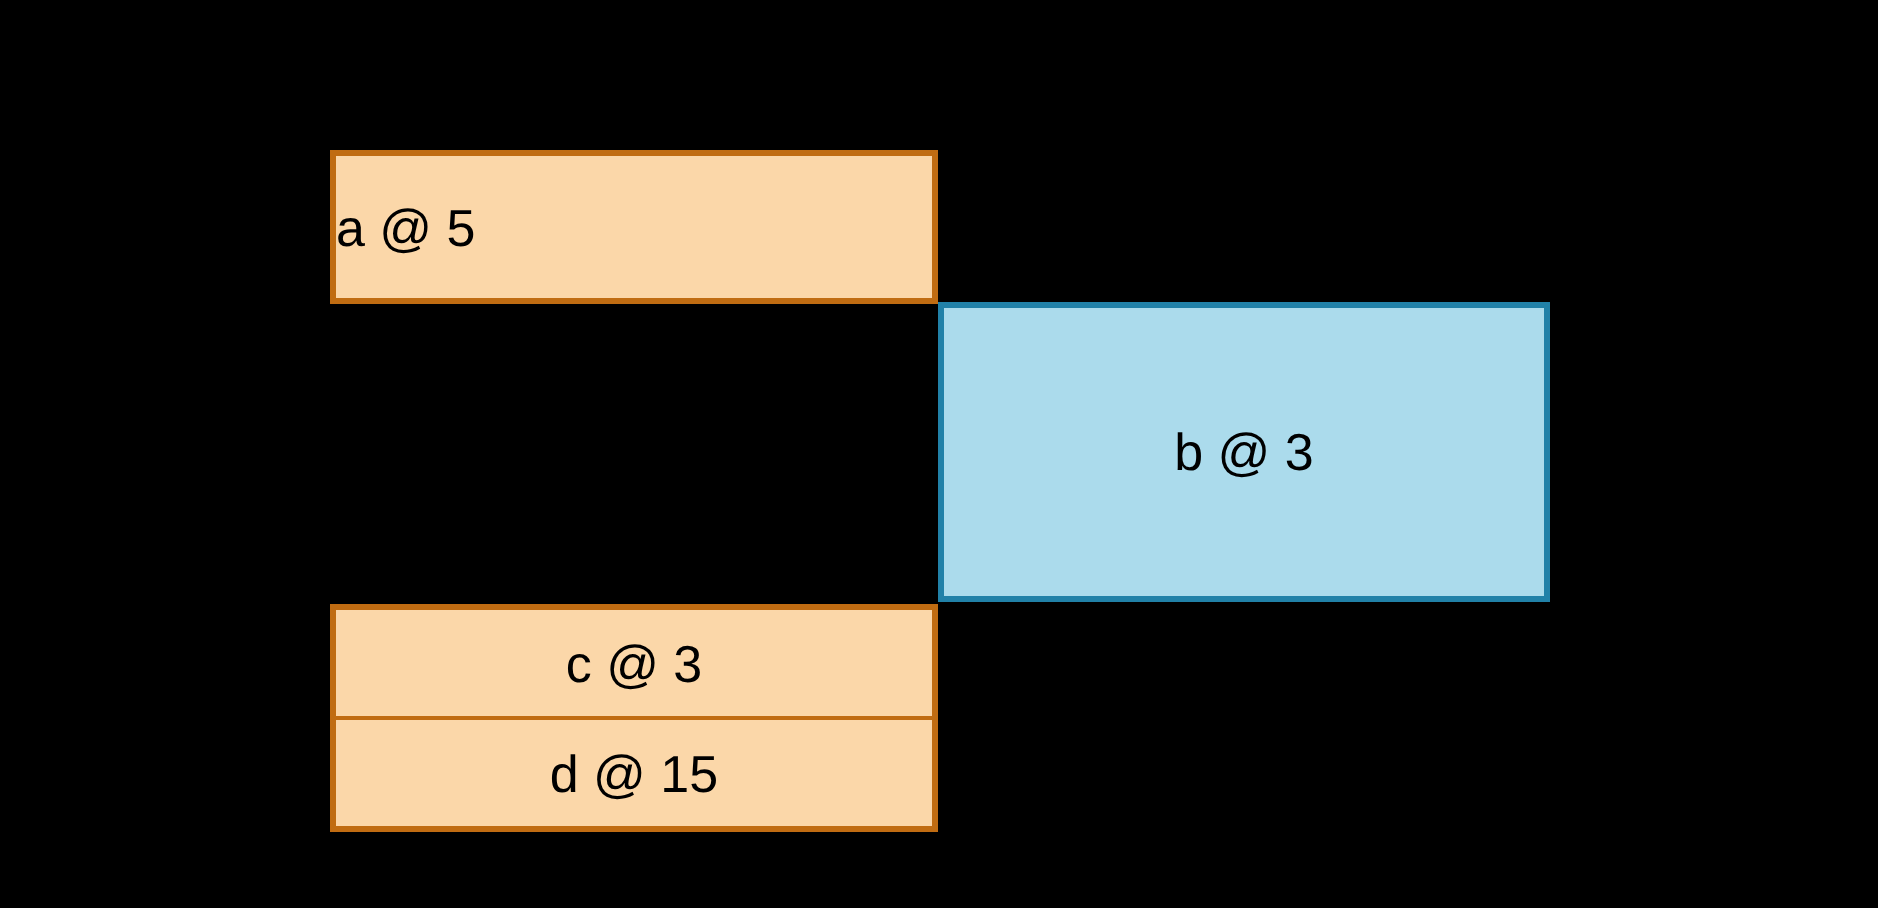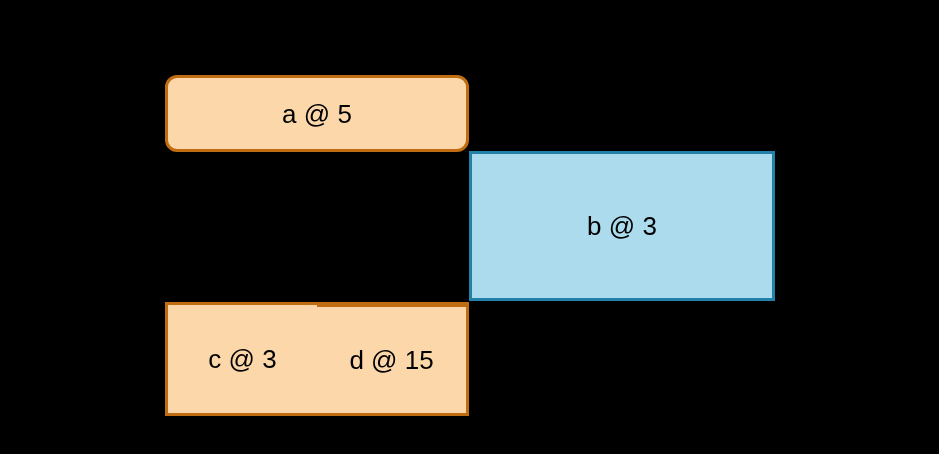--- a/index.html
+++ b/index.html
@@ -14,21 +14,21 @@
     background: #000000;
     overflow: hidden;
     font-family: "Liberation Sans", sans-serif;
   }
   .box, .group {
     position: absolute;
     box-sizing: border-box;
   }
   .group {
     display: flex;
-    flex-direction: row;
+    flex-direction: column;
   }
   .cell {
     flex: 1 1 0;
     display: flex;
     align-items: center;
     justify-content: center;
   }
   .orange {
     background: #FBD7A9;
     border: 3px solid #C06C12;
@@ -39,22 +39,20 @@
   .blue {
     background: #ABDBEC;
     border: 3px solid #2181A8;
   }
   .blue .cell + .cell {
     border-top: 2px solid #2181A8;
   }
   .single {
     display: flex;
     align-items: center;
-    justify-content: center;
-    border-radius: 12px;
   }
   .label {
     color: #000000;
     font-size: 26px;
     line-height: 1;
     white-space: pre;
   }
   
   #box-a    { left: 165px; top: 75px;  width: 304px; height: 77px;  }
   #group-bc { left: 469px; top: 151px; width: 306px; height: 150px; }

